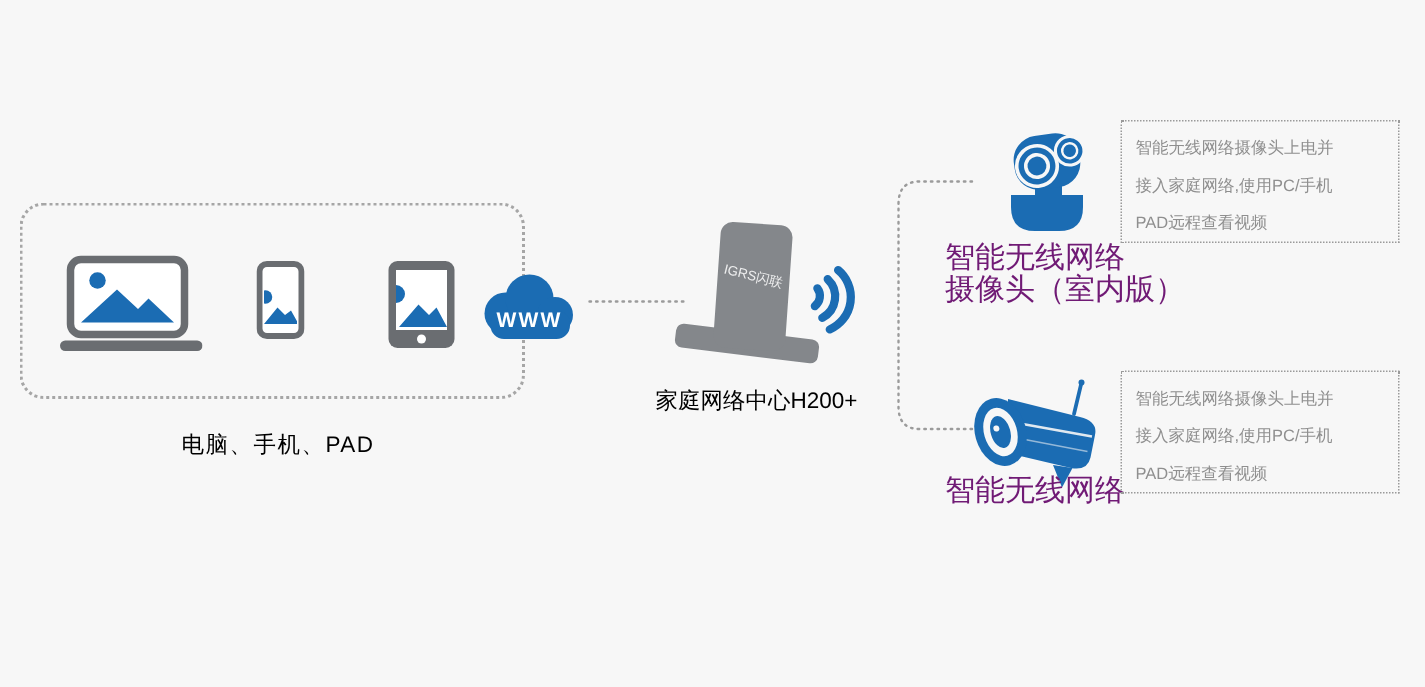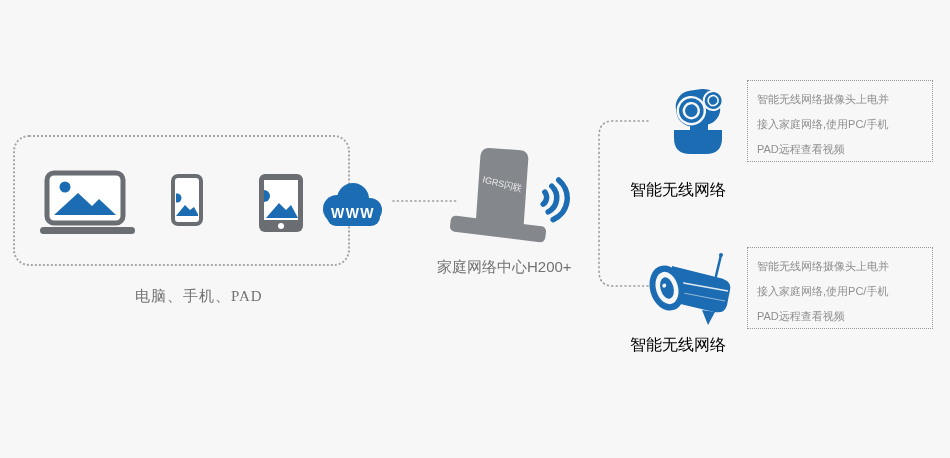--- a/index.html
+++ b/index.html
@@ -13,25 +13,25 @@
     background:#f7f7f7;
     overflow:hidden;
   }
   .abs{position:absolute;}
   
   .client-box{
     left:13px;top:135px;width:333px;height:127px;
     border:2px dotted #a6a6a6;border-radius:16px;
   }
   .label{
-    color:#737373;font-size:15px;white-space:nowrap;
+    color:#000000;font-size:15px;white-space:nowrap;
   }
-  .client-label{left:135px;top:287px;letter-spacing:1px;font-family:Liberation Serif, serif;}
+  .client-label{left:121px;top:287px;letter-spacing:1px;}
   .router-label{left:437px;top:258px;}
-  .cam-label{font-size:16px;line-height:21px;color:#000000;white-space:nowrap;margin-top:17px;}
+  .cam-label{font-size:20px;line-height:21px;color:#701a75;white-space:nowrap;}
   .cam-label-indoor{left:630px;top:162px;}
   .cam-label-outdoor{left:630px;top:317px;}
   .note-box{
     width:186px;height:82px;box-sizing:border-box;
     border:1.5px dotted #9a9a9a;
     padding:6px 9px 0 9px;
     color:#8f8f8f;font-size:11px;line-height:25px;
     white-space:nowrap;
   }
   .note-box-top{left:747px;top:80px;}
@@ -133,20 +133,21 @@
       <circle cx="-2" cy="-3" r="2" fill="#f7f7f7"></circle>
     </g>
   </svg>
 
   <div class="abs label client-label">电脑、手机、PAD</div>
 
   <div class="abs label router-label">家庭网络中心H200+</div>
 
   <div class="abs cam-label cam-label-indoor">
     <div>智能无线网络</div>
+    <div>摄像头（室内版）</div>
   </div>
 
   <div class="abs cam-label cam-label-outdoor">
     <div>智能无线网络</div>
   </div>
 
   <div class="abs note-box note-box-top">
     <div>智能无线网络摄像头上电并</div>
     <div>接入家庭网络,使用PC/手机</div>
     <div>PAD远程查看视频</div>

